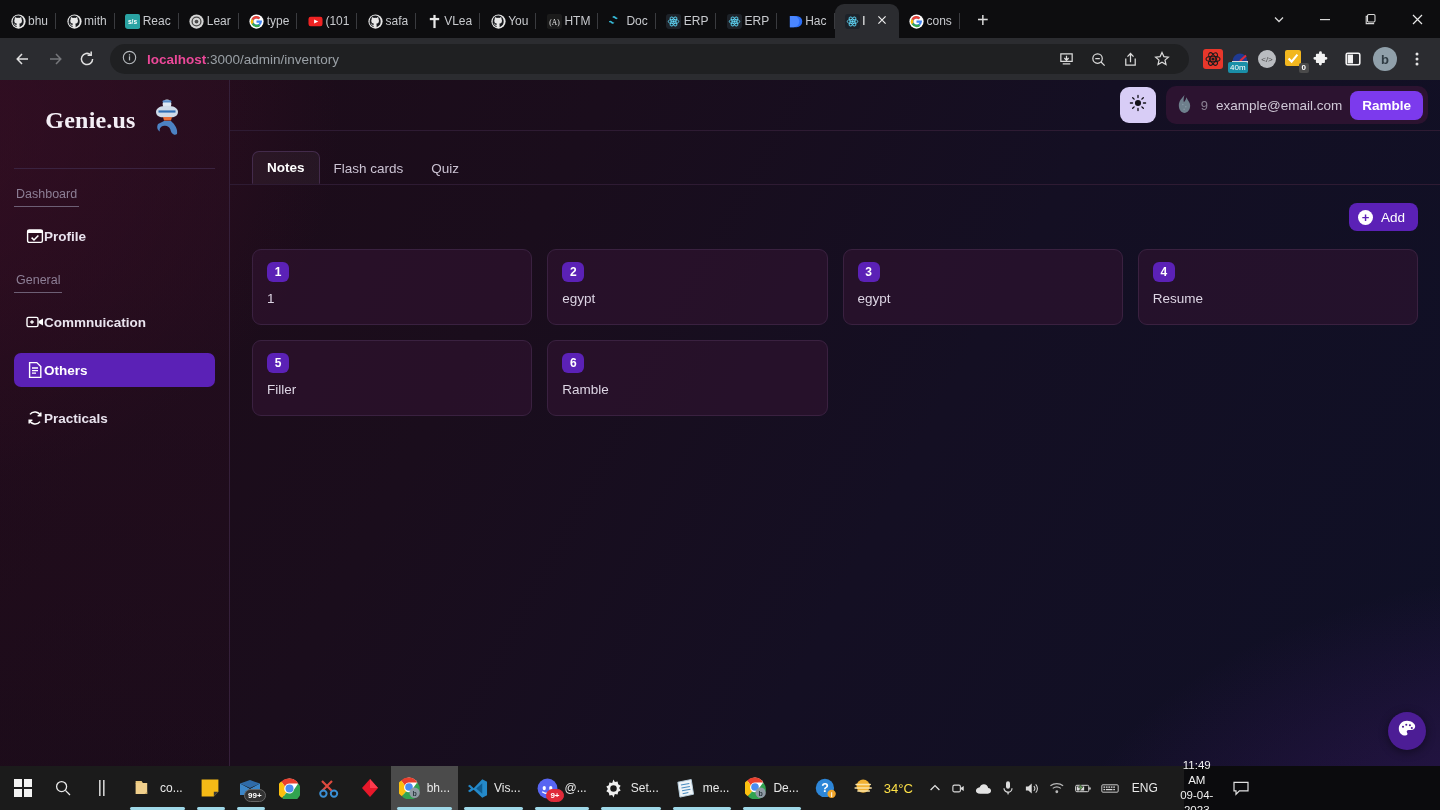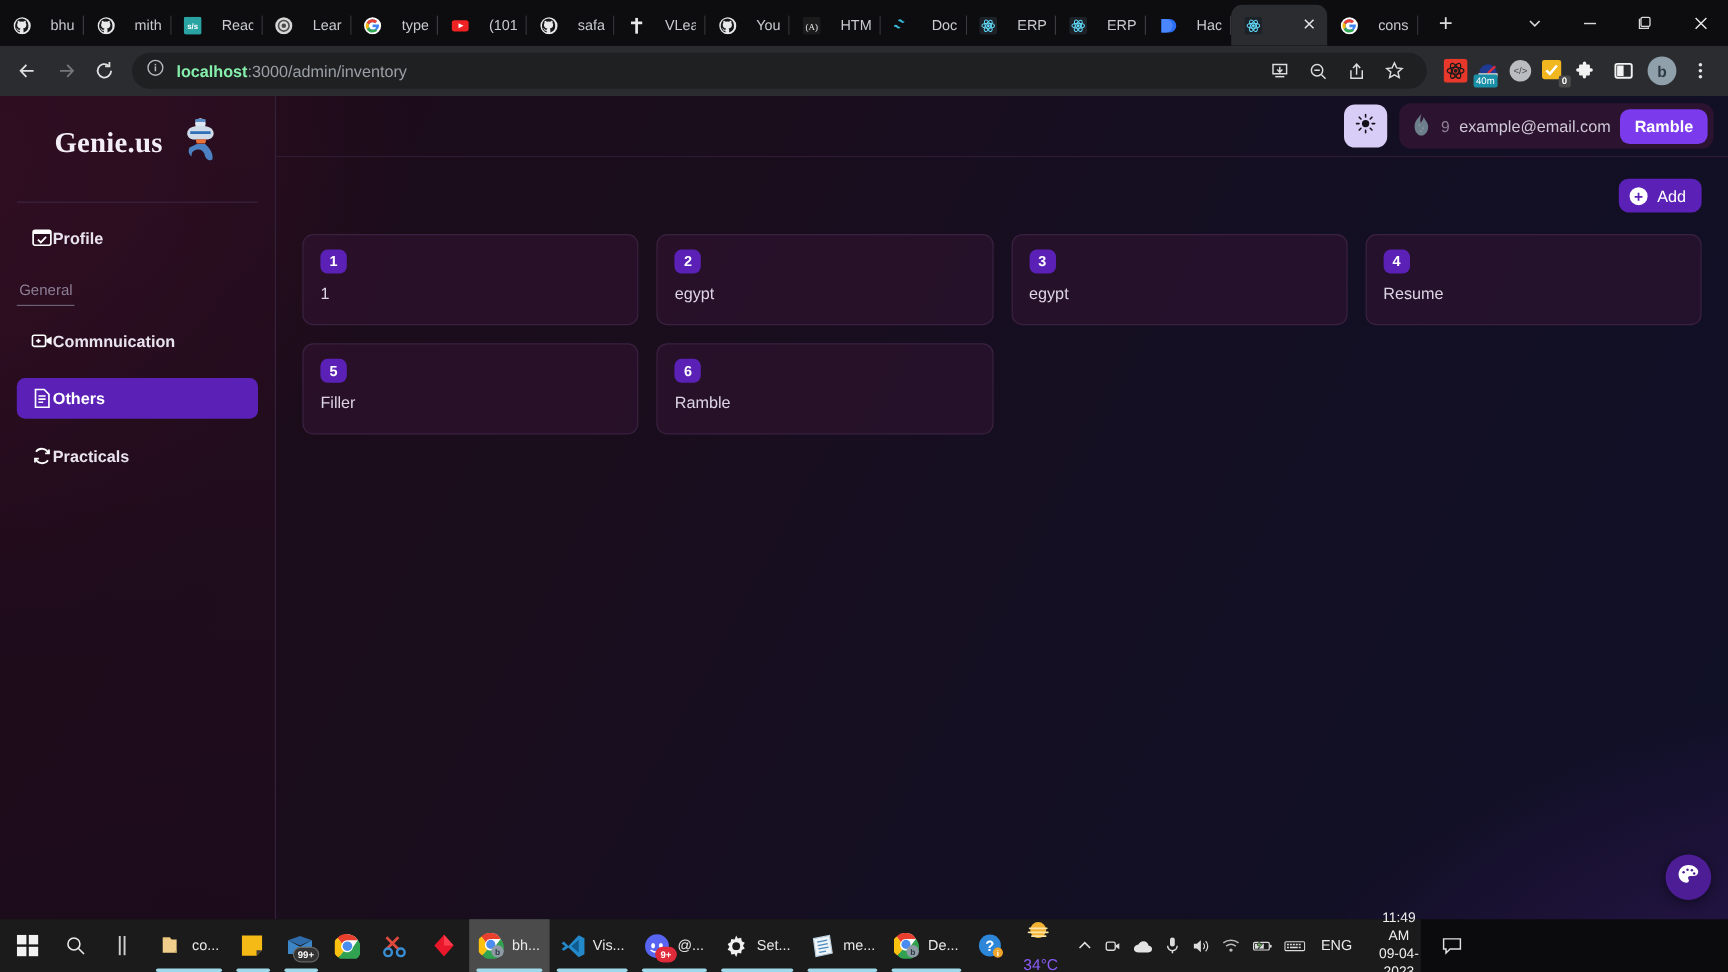--- a/index.html
+++ b/index.html
@@ -12,21 +12,21 @@
 
   
   .browser { width: 1440px; height: 810px; position: relative; }
 
   .tabstrip {
     height: 38px; background: #0d0d0f;
     display: flex; align-items: flex-end; position: relative;
   }
   .tabs { display: flex; align-items: flex-end; height: 38px; }
   .tab {
-    height: 34px; display: flex; align-items: center; gap: 16px;
+    height: 34px; display: flex; align-items: center; gap: 2px;
     padding: 0 8px 0 10px; position: relative;
     max-width: 76px; min-width: 56px;
     color: #c8cace; font-size: 12px; white-space: nowrap; overflow: hidden;
   }
   .tab .sep {
     position: absolute; right: 0; top: 9px; height: 16px; width: 1px;
     background: #3a3b3f;
   }
   .tab.active {
     background: #2b2c30; border-radius: 9px 9px 0 0;
@@ -66,21 +66,21 @@
     display: flex; align-items: center; justify-content: center;
     color: #dcdcdc; flex: 0 0 auto;
   }
   .tb-btn.dim { color: #7a7b7f; }
   .omnibox {
     flex: 1 1 auto; height: 30px; background: #1f2022; border-radius: 16px;
     display: flex; align-items: center; gap: 10px; padding: 0 12px;
     margin: 0 6px; min-width: 0;
   }
   .omni-text { font-size: 13.5px; color: #9aa0a6; white-space: nowrap; }
-  .omni-text b { color: #86efac; font-weight: 700; }
+  .omni-text b { color: #ec4899; font-weight: 700; }
   .omni-actions { display: flex; align-items: center; gap: 2px; margin-left: auto; }
   .ext-row { display: flex; align-items: center; gap: 7px; padding-left: 6px; }
   .ext { width: 20px; height: 20px; position: relative; flex: 0 0 20px; }
   .badge-sq {
     position: absolute; bottom: -4px; left: -2px;
     background: #1a8fa8; color: #fff; font-size: 8px; line-height: 9px;
     padding: 1px 2px; border-radius: 2px; font-weight: 400;
   }
   .badge-0 {
     position: absolute; bottom: -4px; right: -5px;
@@ -227,21 +227,21 @@
   .tb-badge {
     position: absolute; bottom: -3px; right: -5px; background: #333; color: #fff;
     font-size: 8px; line-height: 11px; padding: 0 3px; border-radius: 7px;
     border: 1px solid #666; font-weight: 700;
   }
   .tb-badge.red { background: #e02b3a; border-color: #e02b3a; }
   .tray { margin-left: auto; display: flex; align-items: center; gap: 9px; padding-right: 6px; }
   .tray-ico { width: 18px; height: 18px; display: flex; align-items: center; justify-content: center; color: #e2e2e2; }
   .tray-lang { font-size: 12px; color: #eaeaea; padding: 0 4px; }
   .clock { text-align: center; font-size: 11.5px; color: #f0f0f0; line-height: 15px; padding: 0 4px; }
-  .weather { display: flex; align-items: center; gap: 7px; color: #8b5cf6; font-size: 13px; padding: 0 6px; flex-direction: column; }
+  .weather { display: flex; align-items: center; gap: 7px; color: #fde047; font-size: 13px; padding: 0 6px; }
 </style>
 </head>
 <body>
 
 <div class="browser">
 
   <div class="tabstrip">
     <div class="tabs" id="tabs-container">
         <div class="tab">
           <span class="favicon">
@@ -568,20 +568,21 @@
             <rect x="12.6" y="2.2" width="8.8" height="2.4" rx="1.2" fill="#5b8ec9"></rect>
             <path d="M6 14c0-4.2 4.9-6.2 11-6.2S28 9.8 28 14c0 3-2 4.6-5 5.2H11C8 18.6 6 17 6 14Z" fill="#cfdbe8"></path>
             <path d="M8.5 13.5h17" stroke="#2f6fb5" stroke-width="2.2"></path>
             <path d="M13 19h9l-1 3.6h-7Z" fill="#e8703a"></path>
             <path d="M14 23h7c4 3.6 7 8 6 13-3 2-6-1-6.6-4.6C19 28 16 27 13 28c-2.5.8-4 3-3 5.4-2.6-1-3.6-4.4-2-7.4Z" fill="#4c82c3"></path>
           </svg>
         </span>
       </div>
       <div class="brand-rule"></div>
       <div class="nav" id="nav-container">
+          <div><div class="nav-section">Dashboard</div></div>
           <div class="nav-item">
             <span class="ni-icon">
               <svg width="18" height="18" viewBox="0 0 18 18">
                 <rect x="1.6" y="3" width="14.8" height="12.4" rx="1.6" stroke="#fff" stroke-width="1.4" fill="none"></rect>
                 <rect x="1.6" y="3" width="14.8" height="3" fill="#fff"></rect>
                 <path d="M5.6 10.6 L8 13 L12.4 8.4" stroke="#fff" stroke-width="1.5" fill="none"></path>
               </svg>
             </span>
             <span>Profile</span>
           </div>
@@ -638,20 +639,25 @@
               <circle cx="8.6" cy="16" r="0.8" fill="#8b9aa6"></circle>
             </svg>
         </span>
         <span class="streak">9</span>
         <span class="email">example@email.com</span>
         <button class="logout">Ramble</button>
       </div>
     </div>
 
     <div class="content">
+      <div class="tabrow" id="ptab-container">
+          <div class="ptab active">Notes</div>
+          <div class="ptab">Flash cards</div>
+          <div class="ptab">Quiz</div>
+        </div>
 
       <div class="addrow">
         <button class="add-btn">
           <span class="plus-circle">+</span>
           <span>Add</span>
         </button>
       </div>
 
       <div class="cards" id="cards-container">
           <div class="card">

